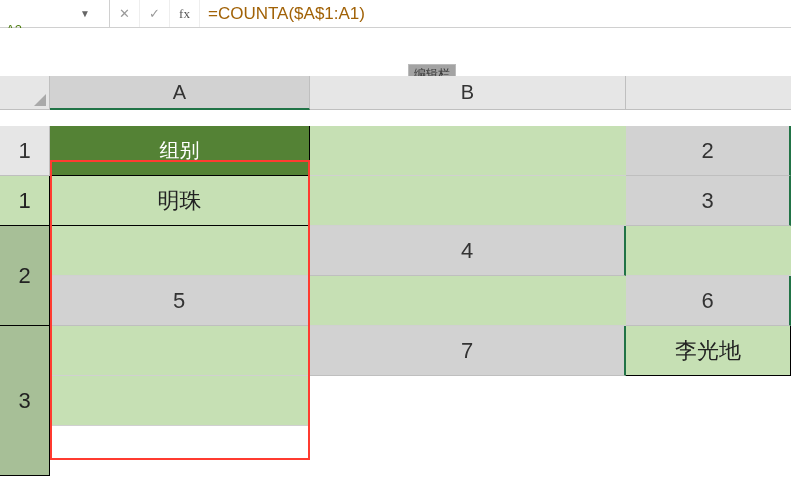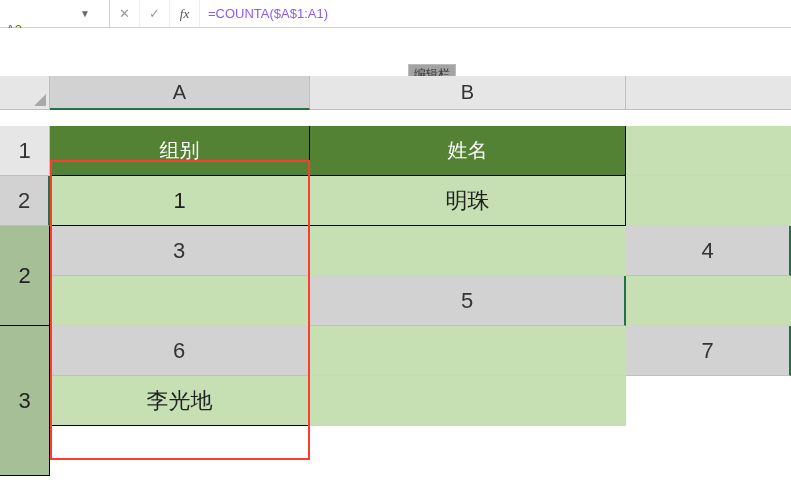--- a/index.html
+++ b/index.html
@@ -48,28 +48,28 @@
   .fb-btn {
     width: 30px;
     display: flex;
     align-items: center;
     justify-content: center;
     border-right: 1px solid #eee;
     color: #999;
     font-size: 13px;
     cursor: pointer;
   }
-  .fb-btn.fx { font-style: italic; color: #555; font-family: "Times New Roman", serif; }
+  .fb-btn.fx { color: #555; font-family: "Times New Roman", serif; }
   .formula-input {
     flex: 1;
     border: none;
     outline: none;
     padding: 0 8px;
-    font-size: 13px;
-    color: #8b5cf6;
+    font-size: 17px;
+    color: #a16207;
     background: #fff;
   }
 
   .gap { height: 48px; background: #fff; position: relative; }
   .tooltip {
     position: absolute;
     top: 36px;
     left: 408px;
     background: #a3a3a3;
     border: 1px solid #bbb;
@@ -169,21 +169,20 @@
 
 <div class="grid">
 
   <div class="corner" style="grid-row:1"></div>
   <div class="col-head sel" style="grid-row:1">A</div>
   <div class="col-head" style="grid-row:1">B</div>
   <div class="col-head" style="grid-row:1;border-right:none"></div>
 
   <div class="row-head">1</div>
   <div class="hdr-cell">组别</div>
-  <div class="hdr-cell">姓名</div>
   <div class="tail-cell"></div>
 
   <div class="row-head sel">2</div>
   <div class="data-cell">1</div>
   <div class="data-cell">明珠</div>
   <div class="tail-cell"></div>
 
   <div class="row-head sel">3</div>
   <div class="data-cell sel-shade" style="grid-row:4 / span 2">2</div>
   <div class="tail-cell"></div>

